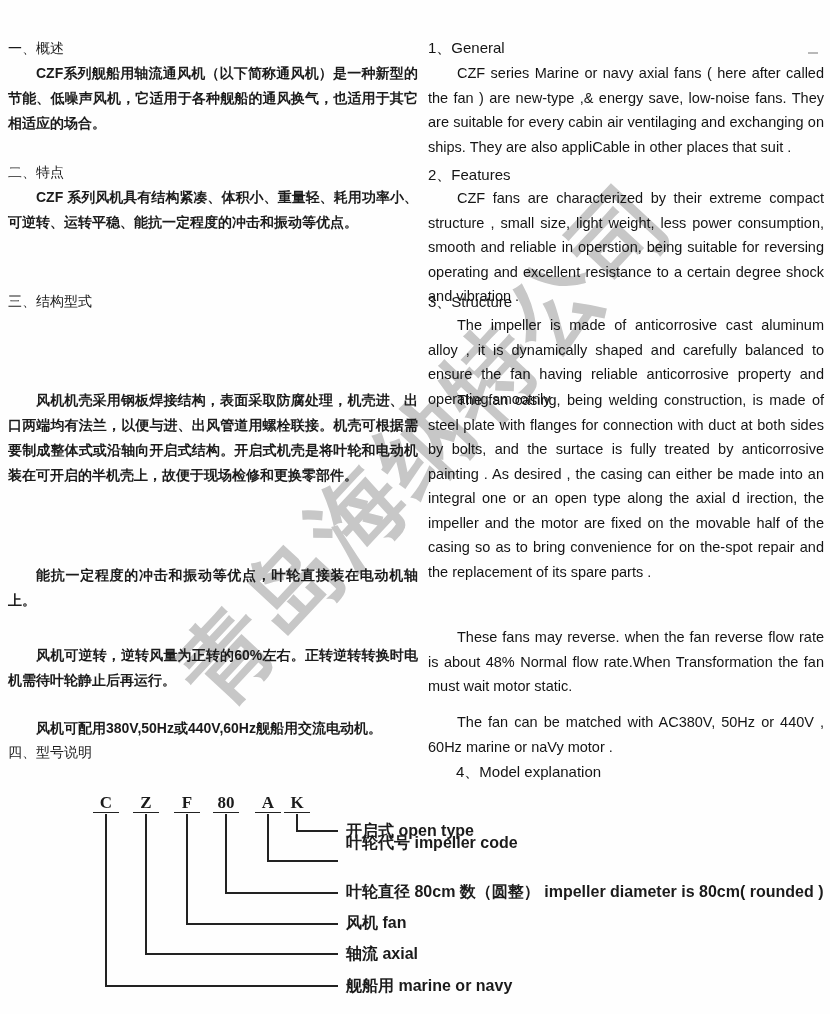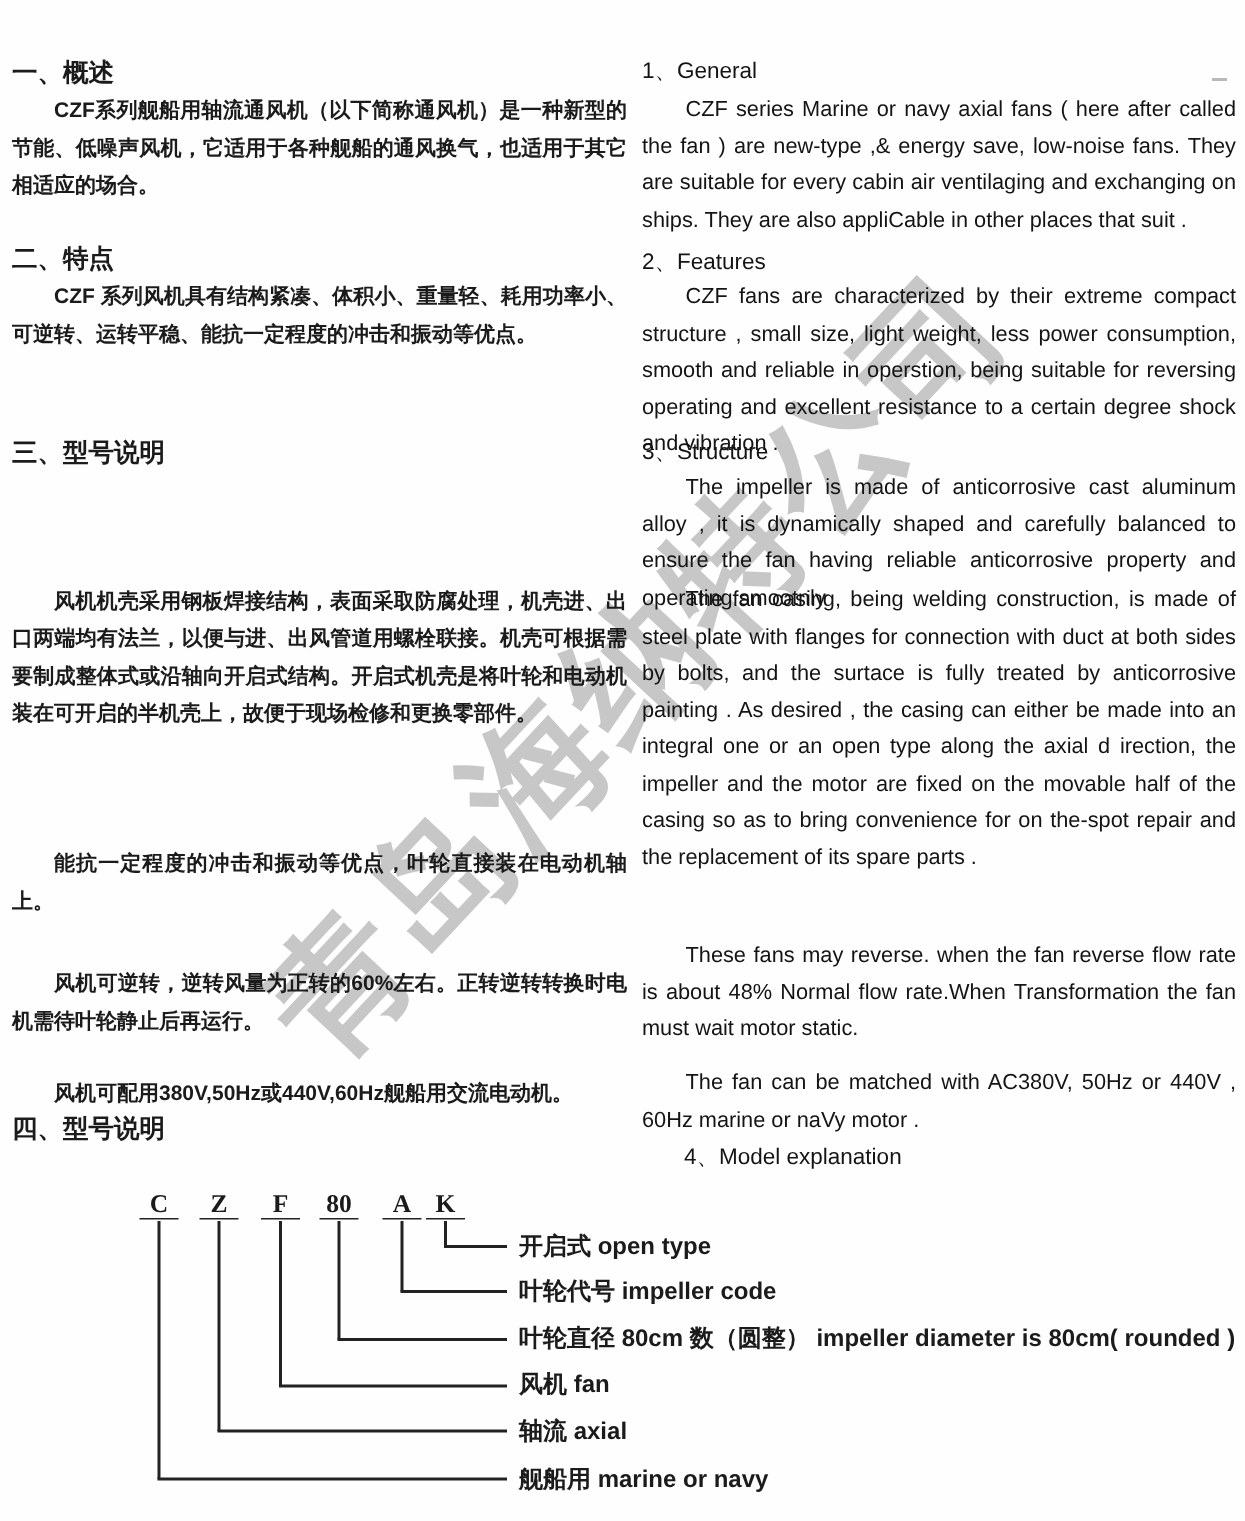--- a/index.html
+++ b/index.html
@@ -28,21 +28,21 @@
     white-space:nowrap;
     pointer-events:none;
   }
   
   .cn{
     left:8px;width:410px;
     font-size:14px;line-height:25px;
     font-weight:600;
     text-align:justify;
   }
-  .cn.head{font-size:17px;font-weight:700;}
+  .cn.head{font-size:14px;font-weight:400;}
   .cn.indent{text-indent:2em;}
   
   .en{
     left:428px;width:396px;
     font-size:14.5px;line-height:24.5px;
     text-align:justify;
     color:#141414;
   }
   .en.head{font-weight:400;font-size:15px;text-align:left;}
   .en.indent{text-indent:2em;}
@@ -76,21 +76,21 @@
   <div class="watermark">青岛海纳特公司</div>
 
   <div class="scan-dash"></div>
 
   <div class="blk cn head" style="top:36px">一、概述</div>
   <div class="blk cn indent" style="top:61px">CZF系列舰船用轴流通风机（以下简称通风机）是一种新型的节能、低噪声风机，它适用于各种舰船的通风换气，也适用于其它相适应的场合。</div>
 
   <div class="blk cn indent" style="top:185px">CZF 系列风机具有结构紧凑、体积小、重量轻、耗用功率小、可逆转、运转平稳、能抗一定程度的冲击和振动等优点。</div>
   <div class="blk cn head" style="top:160px">二、特点</div>
 
-  <div class="blk cn head" style="top:289px">三、型号说明</div>
+  <div class="blk cn head" style="top:289px">三、结构型式</div>
   <div class="blk cn indent" style="top:388px">风机机壳采用钢板焊接结构，表面采取防腐处理，机壳进、出口两端均有法兰，以便与进、出风管道用螺栓联接。机壳可根据需要制成整体式或沿轴向开启式结构。开启式机壳是将叶轮和电动机装在可开启的半机壳上，故便于现场检修和更换零部件。</div>
   <div class="blk cn indent" style="top:563px">能抗一定程度的冲击和振动等优点，叶轮直接装在电动机轴上。</div>
   <div class="blk cn indent" style="top:643px">风机可逆转，逆转风量为正转的60%左右。正转逆转转换时电机需待叶轮静止后再运行。</div>
   <div class="blk cn indent" style="top:716px">风机可配用380V,50Hz或440V,60Hz舰船用交流电动机。</div>
 
   <div class="blk cn head" style="top:740px">四、型号说明</div>
 
   <div class="blk en head" style="top:36px">1、General</div>
   <div class="blk en indent" style="top:61px">CZF series Marine or navy axial fans ( here after called the fan ) are new-type ,&amp; energy save, low-noise fans. They are suitable for every cabin air ventilaging and exchanging on ships. They are also appliCable in other places that suit .</div>
 
@@ -120,19 +120,19 @@
   <div class="dline vline" style="left:105px;top:814px;height:172px"></div>
 
   <div class="dline hline" style="left:296px;top:830px;width:42px"></div>
   <div class="dline hline" style="left:267px;top:860px;width:71px"></div>
   <div class="dline hline" style="left:225px;top:892px;width:113px"></div>
   <div class="dline hline" style="left:186px;top:923px;width:152px"></div>
   <div class="dline hline" style="left:145px;top:953px;width:193px"></div>
   <div class="dline hline" style="left:105px;top:985px;width:233px"></div>
 
   <div class="dlabel" style="top:821px">开启式 open type</div>
-  <div class="dlabel" style="top:851px">叶轮代号 impeller code</div>
+  <div class="dlabel" style="top:833px">叶轮代号 impeller code</div>
   <div class="dlabel" style="top:882px">叶轮直径 80cm 数（圆整）  impeller diameter is 80cm( rounded )</div>
   <div class="dlabel" style="top:913px">风机 fan</div>
   <div class="dlabel" style="top:944px">轴流 axial</div>
   <div class="dlabel" style="top:976px">舰船用  marine or navy</div>
 
 </div>
 
 </body></html>

